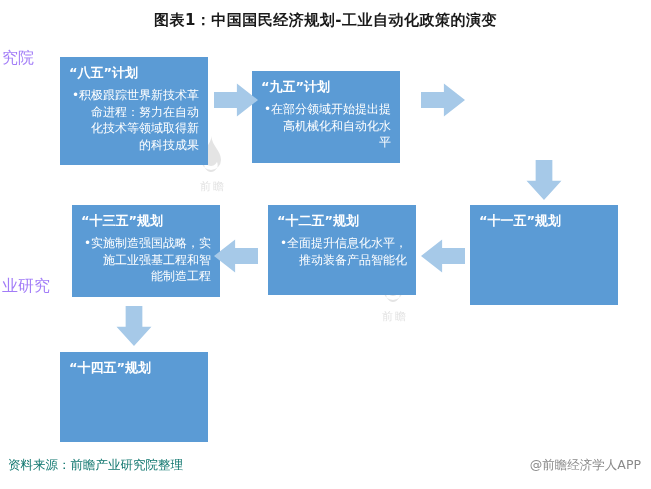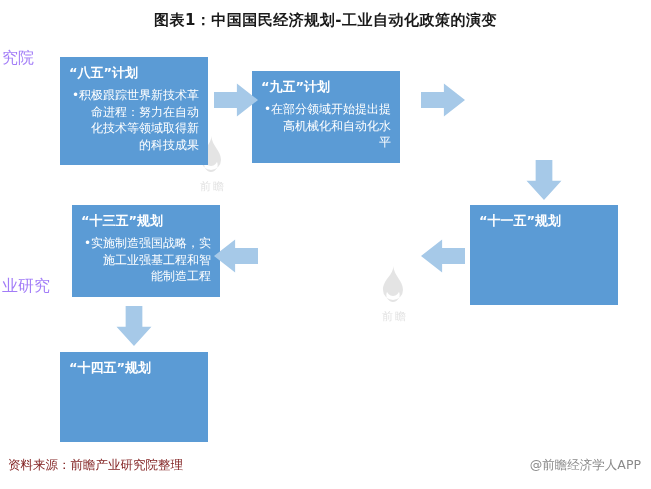--- a/index.html
+++ b/index.html
@@ -35,21 +35,21 @@
   .arrow-left{width:44px;height:36px;
     clip-path:polygon(100% 28%,48% 28%,48% 4%,0% 50%,48% 96%,48% 72%,100% 72%);}
   .arrow-down{width:38px;height:40px;
     clip-path:polygon(28% 0%,72% 0%,72% 52%,96% 52%,50% 100%,4% 52%,28% 52%);}
   .ar1{left:214px;top:82px;}
   .ar2{left:421px;top:82px;}
   .ad1{left:525px;top:160px;}
   .al1{left:421px;top:238px;}
   .al2{left:214px;top:238px;}
   .ad2{left:115px;top:306px;}
-  .footer-source{position:absolute;left:8px;top:457px;font-size:12.5px;color:#7f1d1d;}
+  .footer-source{position:absolute;left:8px;top:457px;font-size:12.5px;color:#0f766e;}
   .footer-credit{position:absolute;right:10px;top:457px;font-size:12.5px;color:#8a8a8a;}
   .wm{position:absolute;opacity:.55;text-align:right;pointer-events:none;}
   .wm .wm-text{font-size:11px;color:#c9c9c9;letter-spacing:2px;margin-top:1px;}
   .wm-a{left:196px;top:136px;}
   .wm-b{left:378px;top:266px;}
   .wm-corner{position:absolute;color:#8b5cf6;font-size:16px;opacity:.8;pointer-events:none;}
   .wm-tl{left:2px;top:48px;}
   .wm-bl{left:2px;top:276px;}
 </style>
 </head>
@@ -85,20 +85,24 @@
     <div class="box-body">•积极跟踪世界新技术革命进程：努力在自动化技术等领域取得新的科技成果</div>
   </div>
   <div class="box b2">
     <div class="box-heading">“九五”计划</div>
     <div class="box-body">•在部分领域开始提出提高机械化和自动化水平</div>
   </div>
 
   <div class="box b4">
     <div class="box-heading">“十一五”规划</div>
   </div>
+  <div class="box b5">
+    <div class="box-heading">“十二五”规划</div>
+    <div class="box-body">•全面提升信息化水平，推动装备产品智能化</div>
+  </div>
   <div class="box b6">
     <div class="box-heading">“十三五”规划</div>
     <div class="box-body">•实施制造强国战略，实施工业强基工程和智能制造工程</div>
   </div>
 
   <div class="box b7">
     <div class="box-heading">“十四五”规划</div>
   </div>
 
   <div class="arrow arrow-right ar1"></div>

